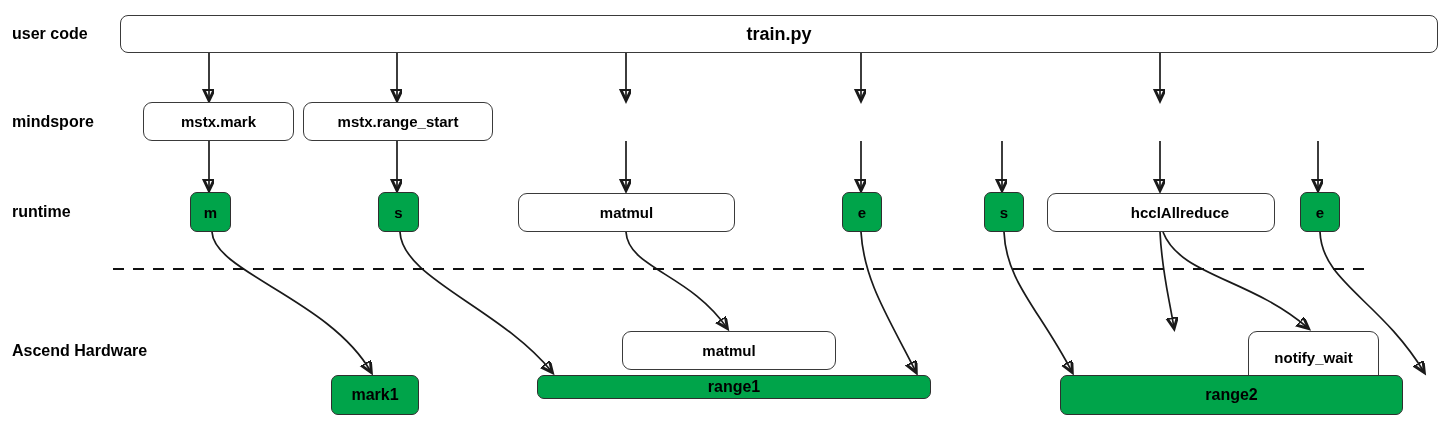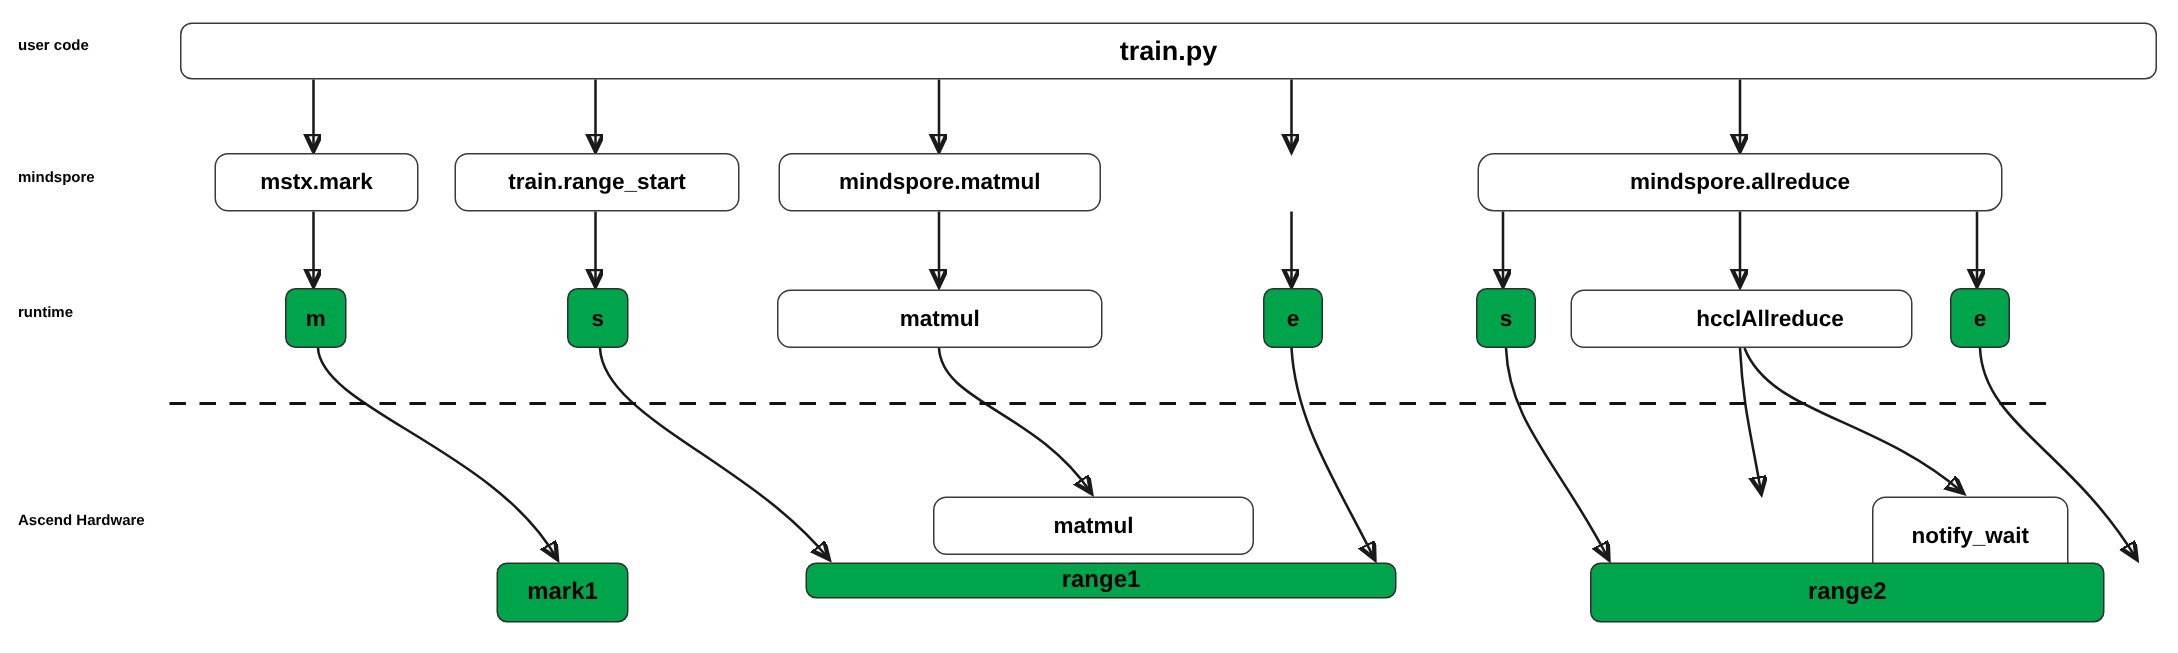--- a/index.html
+++ b/index.html
@@ -12,21 +12,21 @@
     width: 1452px;
     height: 435px;
     background: #ffffff;
     font-family: "Liberation Sans", sans-serif;
     overflow: hidden;
   }
   
   .row-label {
     position: absolute;
     font-weight: bold;
-    font-size: 10px;
+    font-size: 16px;
     color: #000000;
     white-space: nowrap;
     line-height: 1;
   }
   
   .node {
     position: absolute;
     box-sizing: border-box;
     display: flex;
     align-items: center;
@@ -102,24 +102,22 @@
     <line class="dash" x1="113" y1="269" x2="1372" y2="269"></line>
   </svg>
 
   <div class="row-label" style="left:12px; top:26px;">user code</div>
   <div class="row-label" style="left:12px; top:114px;">mindspore</div>
   <div class="row-label" style="left:12px; top:204px;">runtime</div>
   <div class="row-label" style="left:12px; top:343px;">Ascend Hardware</div>
 
   <div class="node trainpy" style="left:120px; top:15px; width:1318px; height:38px;">train.py</div>
 
-  <div class="node" style="left:143px; top:102px; width:136px; height:39px;">mstx.mark</div>
-  <div class="node" style="left:303px; top:102px; width:190px; height:39px;">train.range_start</div>
-  <div class="node" style="left:519px; top:102px; width:215px; height:39px;">mindspore.matmul</div>
-  <div class="node wide" style="left:985px; top:102px; width:350px; height:39px;">mindspore.allreduce</div>
+  <div class="node" style="left:143px; top:102px; width:151px; height:39px;">mstx.mark</div>
+  <div class="node" style="left:303px; top:102px; width:190px; height:39px;">mstx.range_start</div>
 
   <div class="node green tag" style="left:190px; top:192px; width:41px; height:40px;">m</div>
   <div class="node green tag" style="left:378px; top:192px; width:41px; height:40px;">s</div>
   <div class="node" style="left:518px; top:193px; width:217px; height:39px;">matmul</div>
   <div class="node green tag" style="left:842px; top:192px; width:40px; height:40px;">e</div>
   <div class="node green tag" style="left:984px; top:192px; width:40px; height:40px;">s</div>
   <div class="node" style="left:1047px; top:193px; width:228px; height:39px;padding-left:38px;">hcclAllreduce</div>
   <div class="node green tag" style="left:1300px; top:192px; width:40px; height:40px;">e</div>
 
   <div class="node" style="left:622px; top:331px; width:214px; height:39px;">matmul</div>

